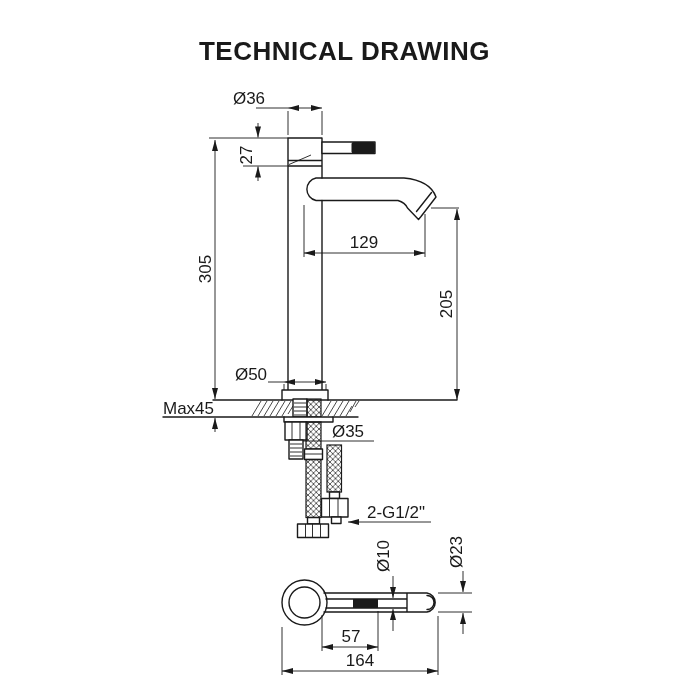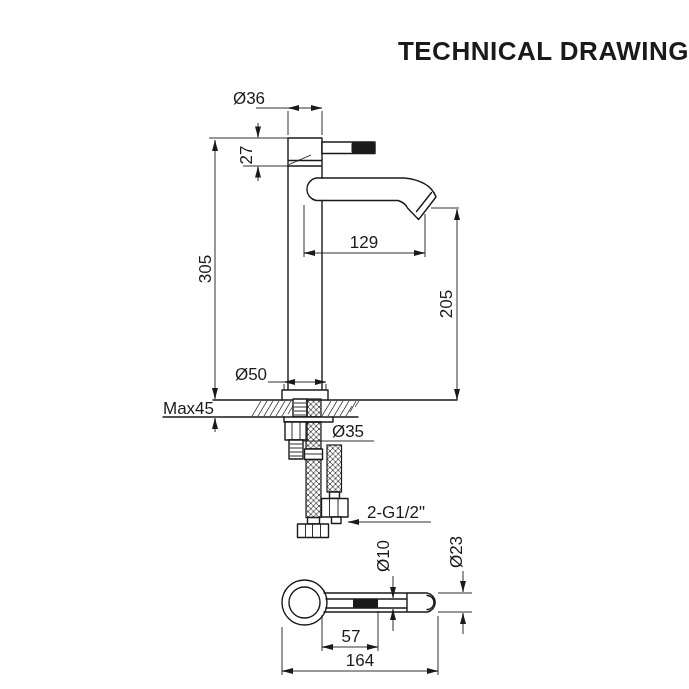--- a/index.html
+++ b/index.html
@@ -4,21 +4,21 @@
 <style>
   html,body{margin:0;padding:0;}
   body{
     width:689px;height:689px;position:relative;
     background:var(--bg,#ffffff);
     font-family:"Liberation Sans",sans-serif;
     overflow:hidden;
   }
   .title{
     position:absolute;top:36px;left:0;width:689px;
-    text-align:right;font-size:26px;font-weight:bold;
+    text-align:center;font-size:26px;font-weight:bold;
     letter-spacing:.5px;color:var(--ink,#1a1a1a);margin:0;
   }
   svg{position:absolute;left:0;top:0;color:var(--ink,#1a1a1a);}
   text{font-family:"Liberation Sans",sans-serif;font-size:17px;fill:currentColor;}
   .outl{fill:none;stroke:currentColor;stroke-width:1.4;stroke-linecap:round;stroke-linejoin:round;}
   .fillw{fill:#ffffff;stroke:currentColor;stroke-width:1.4;stroke-linejoin:round;}
   .thin{fill:none;stroke:currentColor;stroke-width:0.9;}
   .hatch{fill:none;stroke:currentColor;stroke-width:0.8;}
   .ink{fill:currentColor;stroke:none;}
 </style>

